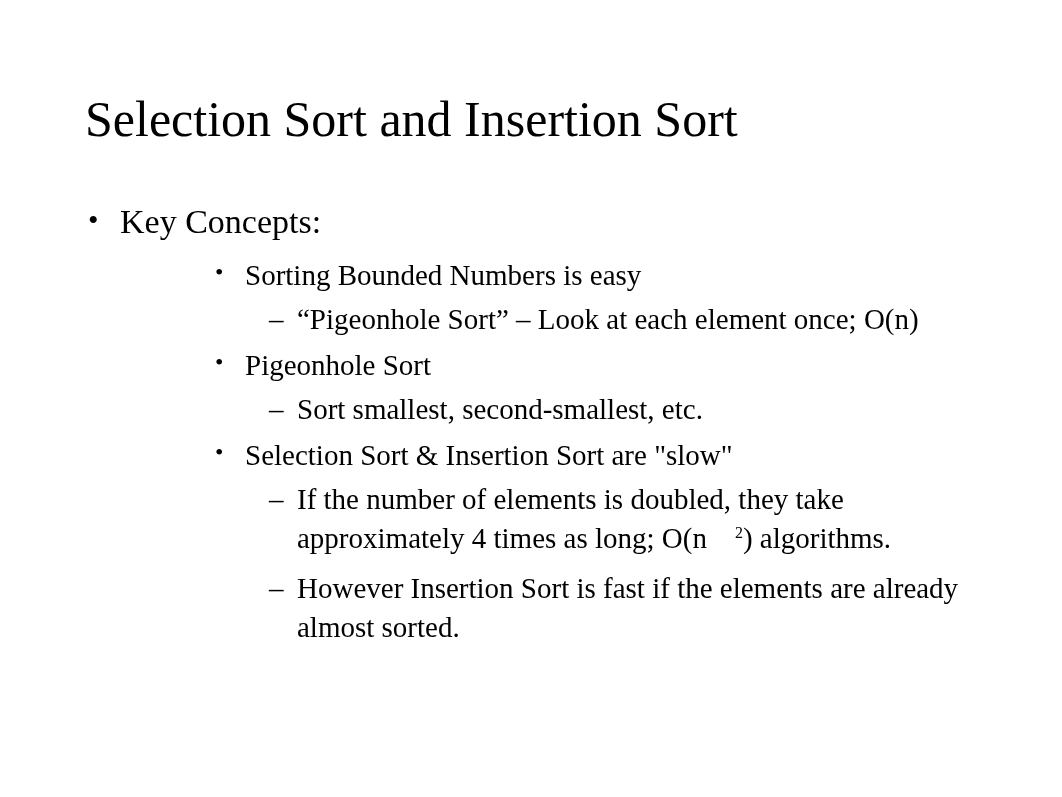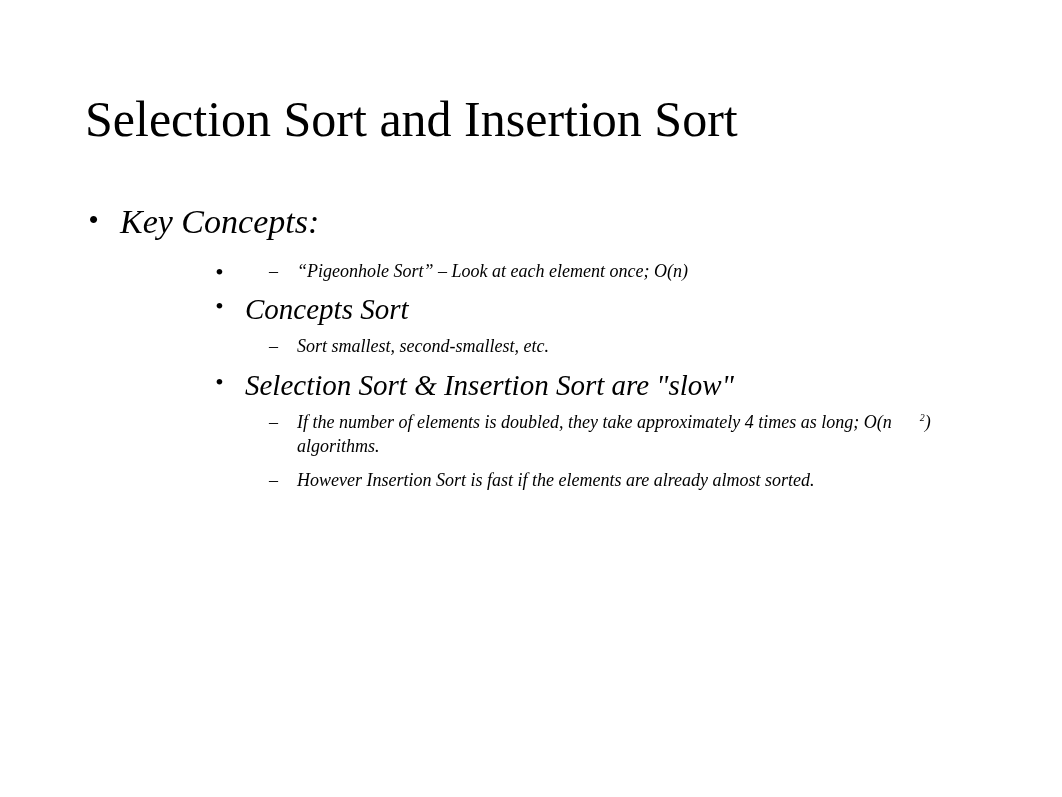--- a/index.html
+++ b/index.html
@@ -16,21 +16,20 @@
     padding: 90px 60px 40px 80px;
   }
   .title {
     font-size: 50px;
     font-weight: normal;
     margin-bottom: 55px;
     margin-left: 5px;
   }
   ul {
     list-style: none;
-    font-style: italic;
   }
   .level1 {
     margin-left: 0;
   }
   .level1 > li {
     font-size: 34px;
     margin-bottom: 12px;
     position: relative;
     padding-left: 40px;
   }
@@ -56,21 +55,21 @@
     position: absolute;
     left: 5px;
     top: 0;
     font-size: 24px;
   }
   .level3 {
     margin-top: 8px;
     margin-left: 20px;
   }
   .level3 > li {
-    font-size: 18px;
+    font-size: 29px;
     margin-bottom: 10px;
     position: relative;
     padding-left: 32px;
     line-height: 1.35;
     max-width: 720px;
   }
   .level3 > li::before {
     content: "–";
     position: absolute;
     left: 4px;
@@ -85,28 +84,29 @@
 </head>
 <body>
 
 <h1 class="title">Selection Sort and Insertion Sort</h1>
 
 <ul class="level1">
   <li>
     <span>Key Concepts:</span>
     <ul class="level2">
       <li>
+        <span>Sorting Bounded Numbers is easy</span>
         <ul class="level3">
           <li>
             <span>“Pigeonhole Sort” – Look at each element once; O(n)</span>
           </li>
         </ul>
       </li>
       <li>
-        <span>Concepts Sort</span>
+        <span>Pigeonhole Sort</span>
         <ul class="level3">
           <li>
             <span>Sort smallest, second-smallest, etc.</span>
           </li>
         </ul>
       </li>
       <li>
         <span>Selection Sort &amp; Insertion Sort are "slow"</span>
         <ul class="level3">
           <li>

